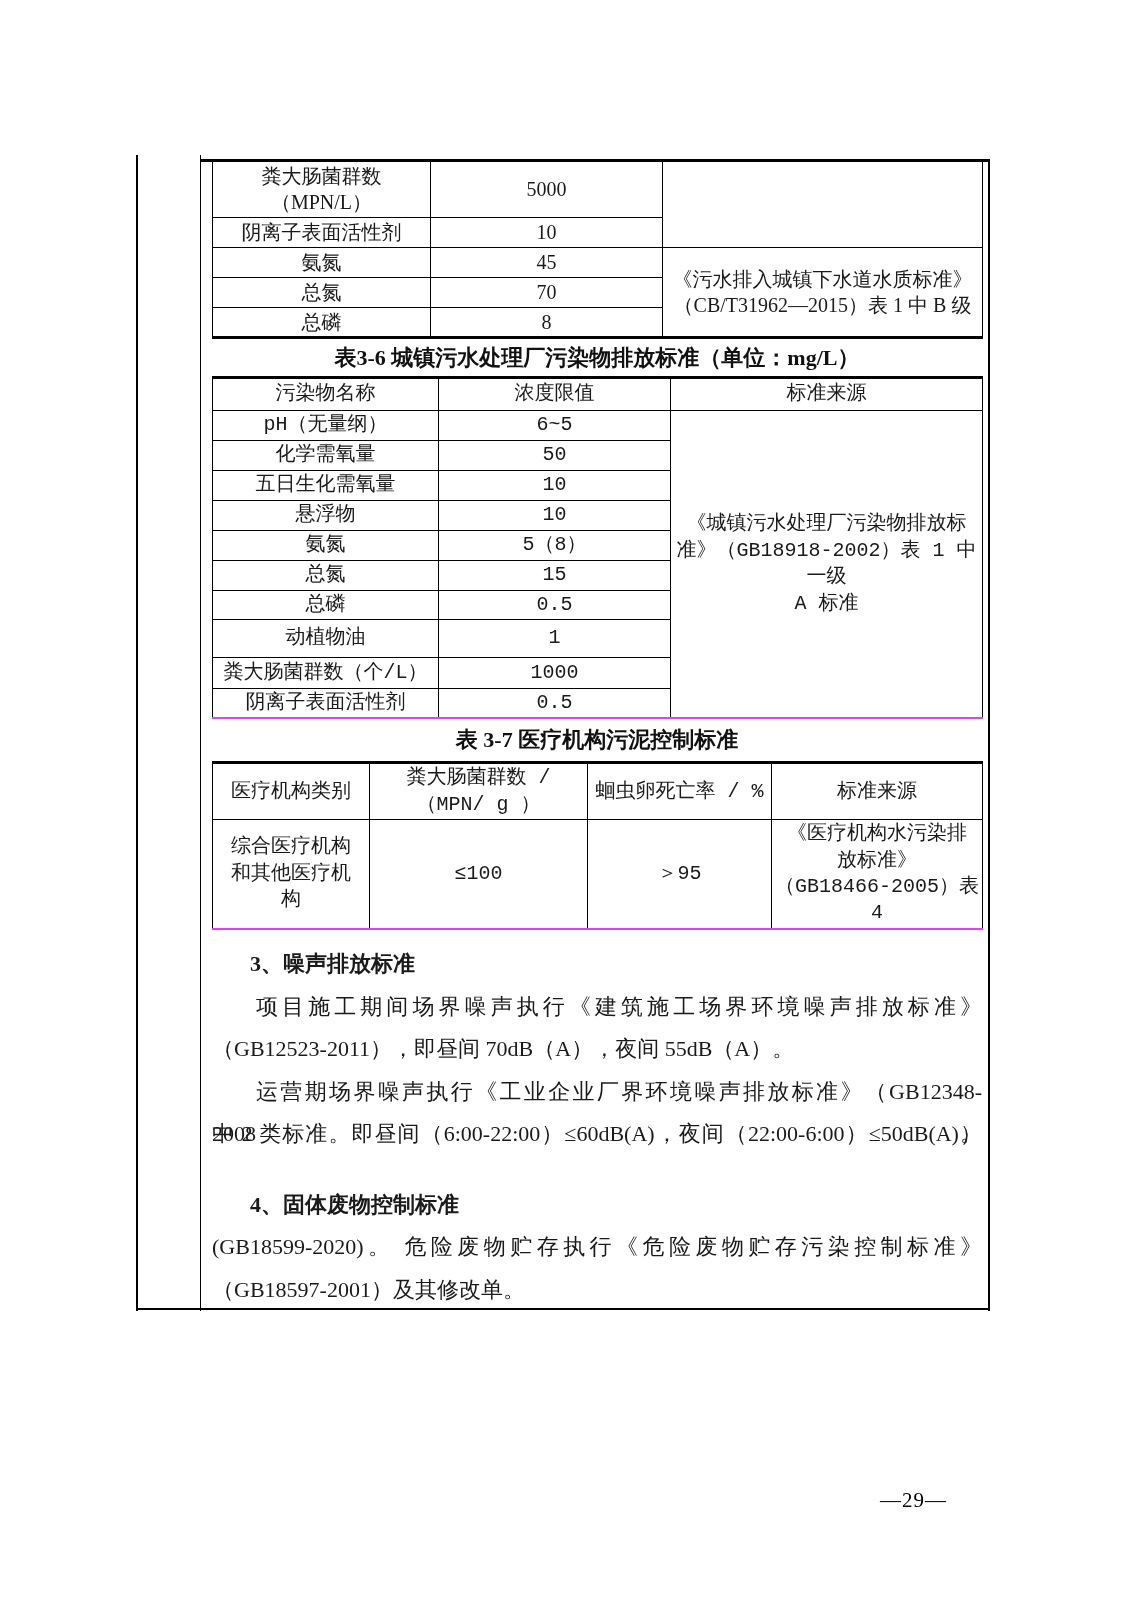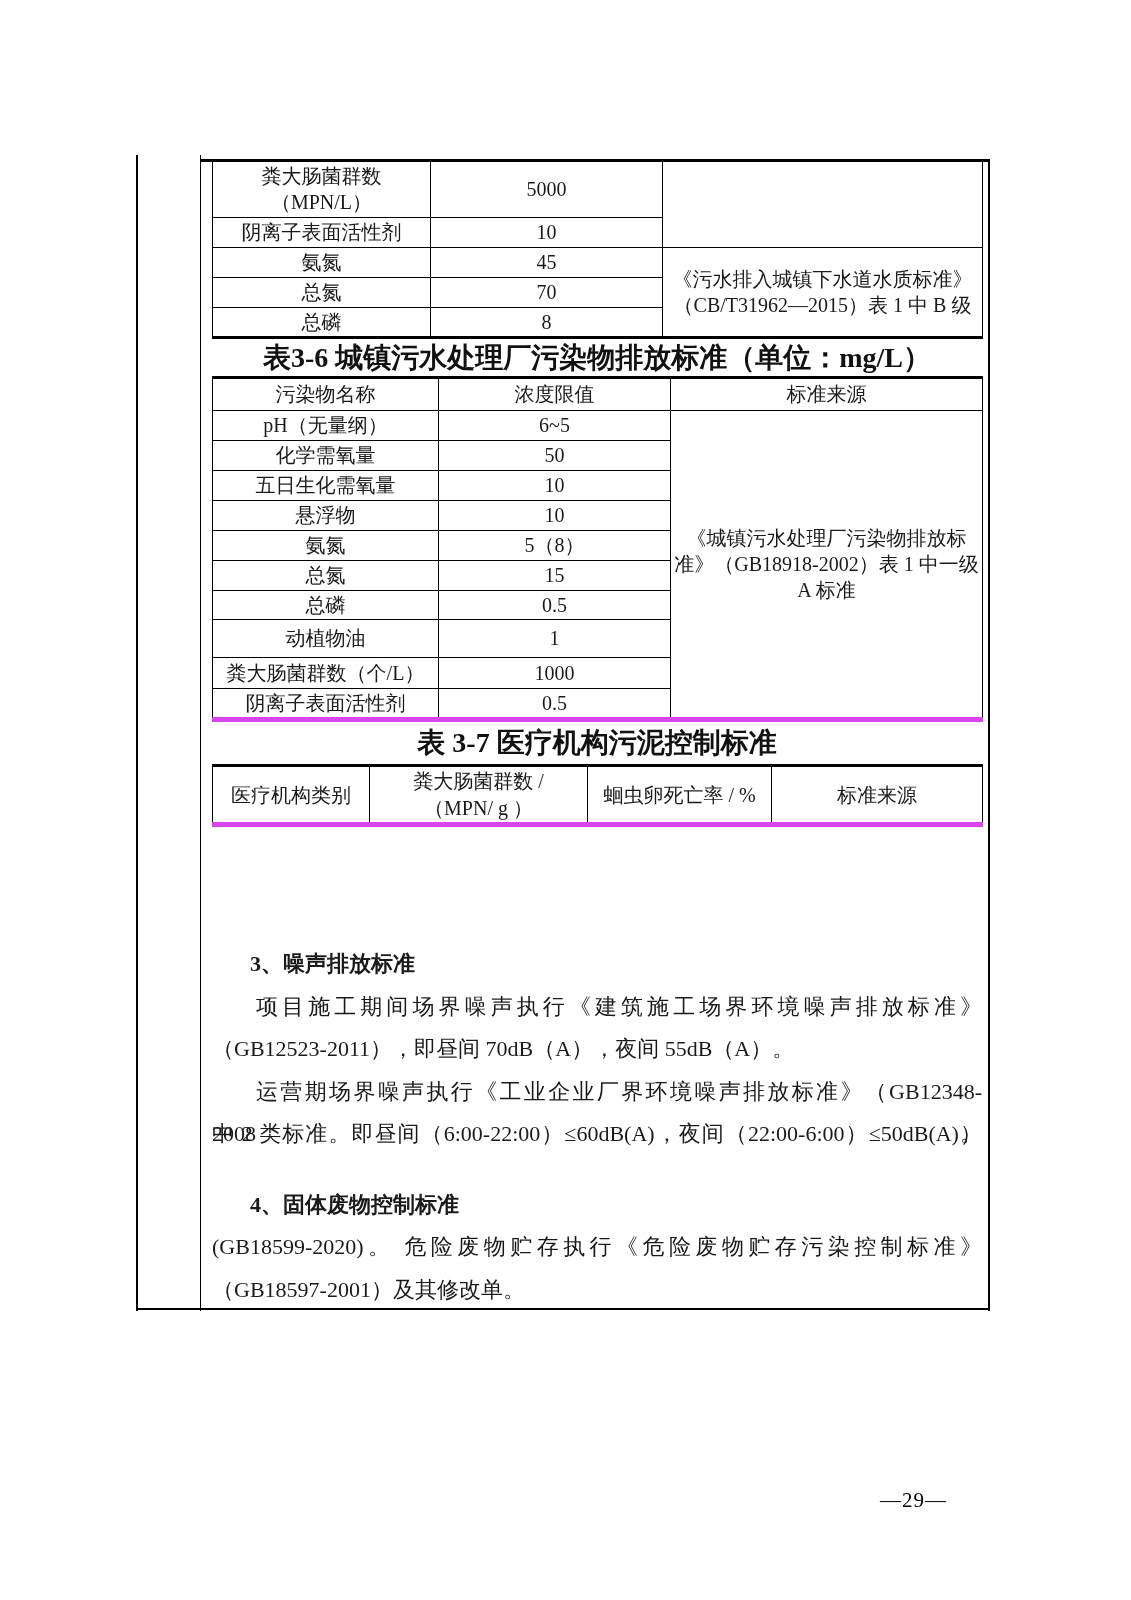--- a/index.html
+++ b/index.html
@@ -13,23 +13,23 @@
   .hline { position:absolute; background:#000; }
   .content { position:absolute; left:212px; top:162px; width:770px; }
   table.tbl { width:770px; table-layout:fixed; border-collapse:collapse; }
   table.tbl td {
     border:1px solid #000; text-align:center; vertical-align:middle;
     font-size:20px; line-height:1.32; white-space:pre-line; padding:1px 2px;
     color:#1a1a1a;
   }
   table.tA { border-bottom:3px solid #000;border-radius:28px; }
   table.tA tr:first-child td { border-top:none; }
-  table.t36, table.t37 { border-top:3px solid #000; border-bottom:5px solid #d946ef; }
+  table.t36, table.t37 { border-top:3px solid #000; border-bottom:2px solid #d946ef;font-family:Liberation Mono, monospace; }
   .tbl-title {
-    text-align:center; font-weight:bold; font-size:28px; color:#111;
+    text-align:center; font-weight:bold; font-size:22px; color:#111;
   }
   .title36 { height:37px; line-height:37px; }
   .title37 { height:42px; line-height:42px; }
   .textblock { position:absolute; left:212px; top:915px; width:770px; }
   .line { height:42.5px; line-height:42.5px; font-size:22px; color:#1a1a1a; }
   .line.h { font-weight:bold; text-indent:38px;margin-top:28px; }
   .line.ind { text-indent:44px; }
   .line.just { text-align:justify; text-align-last:justify; text-justify:inter-character; }
   .pagenum { position:absolute; left:880px; top:1488px; width:90px; font-size:21px; color:#000000; letter-spacing:1px; }
 </style>
@@ -148,20 +148,30 @@
           <col style="width:211px">
         </colgroup>
       <tbody>
           <tr style="height:52px">
         <td>医疗机构类别</td>
         <td>粪大肠菌群数 /
 （MPN/ g ）</td>
         <td>蛔虫卵死亡率 / %</td>
         <td>标准来源</td>
       </tr>
+      <tr style="height:85px">
+        <td>综合医疗机构
+和其他医疗机
+构</td>
+        <td>≤100</td>
+        <td>＞95</td>
+        <td>《医疗机构水污染排
+放标准》
+（GB18466-2005）表 4</td>
+      </tr>
     </tbody>
       </table>
 
   </div>
 
   <div class="textblock">
     <div class="line h">3、噪声排放标准</div>
     <div class="line ind just">项目施工期间场界噪声执行《建筑施工场界环境噪声排放标准》</div>
     <div class="line">（GB12523-2011），即昼间 70dB（A），夜间 55dB（A）。</div>
     <div class="line ind just">运营期场界噪声执行《工业企业厂界环境噪声排放标准》（GB12348-2008）</div>

